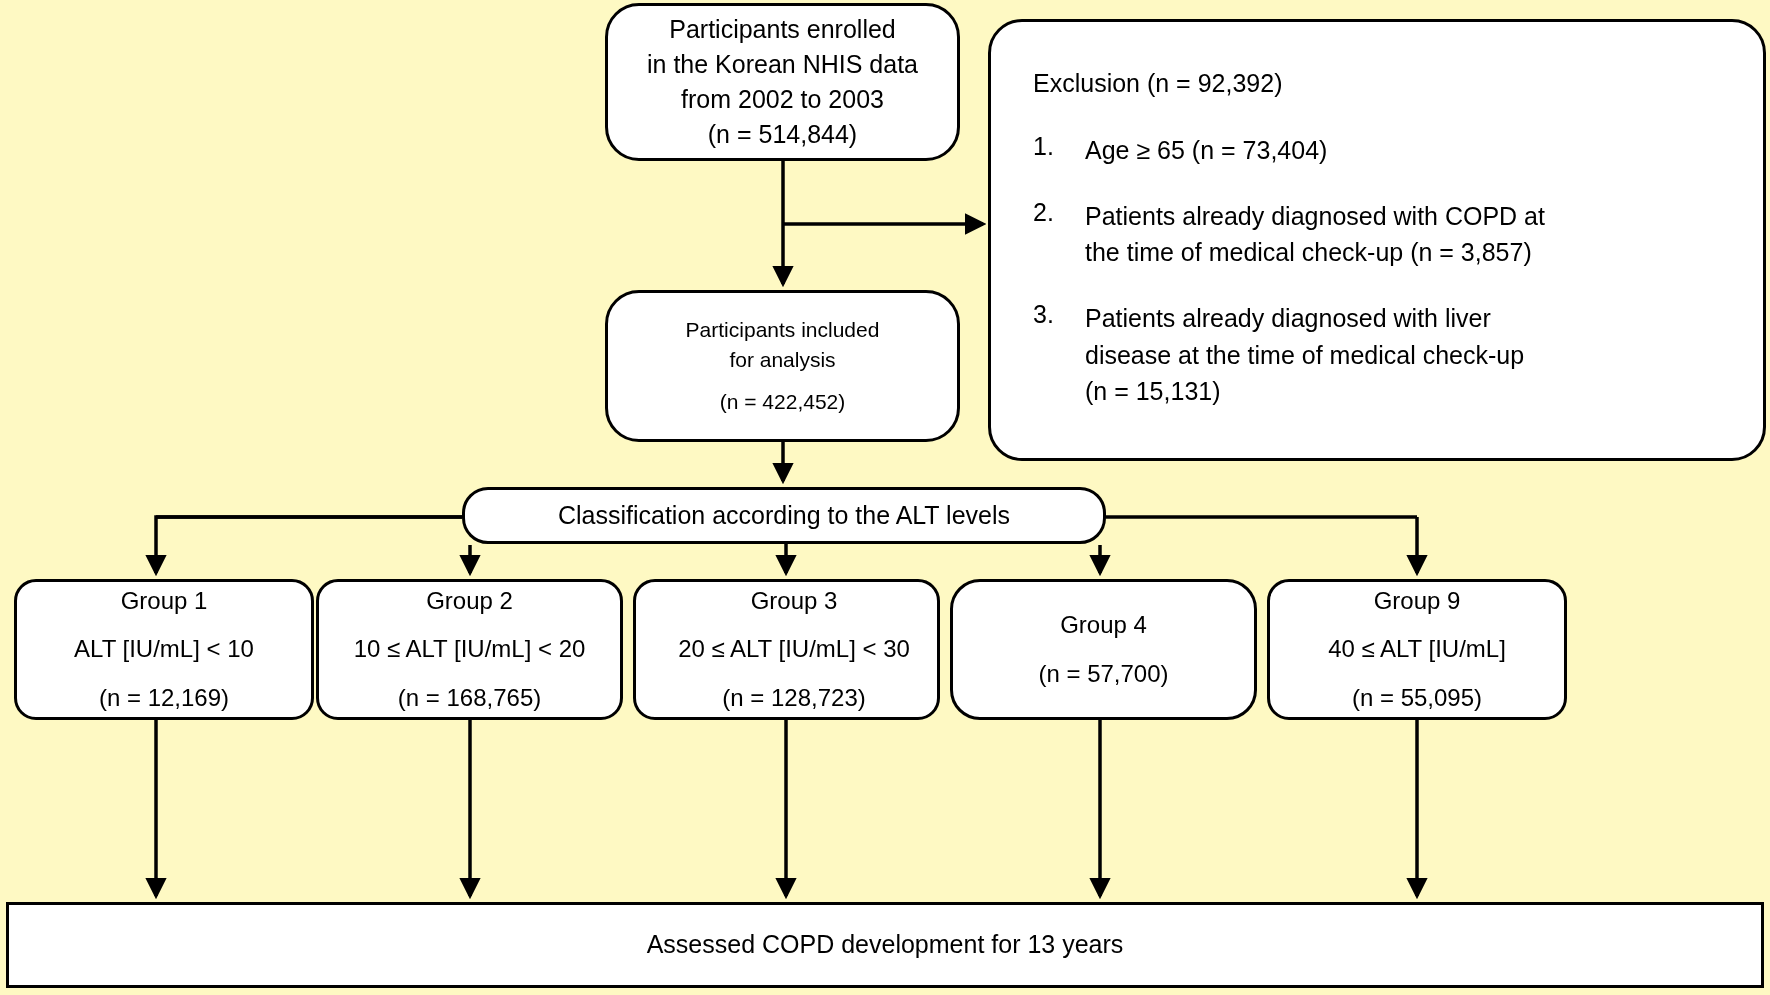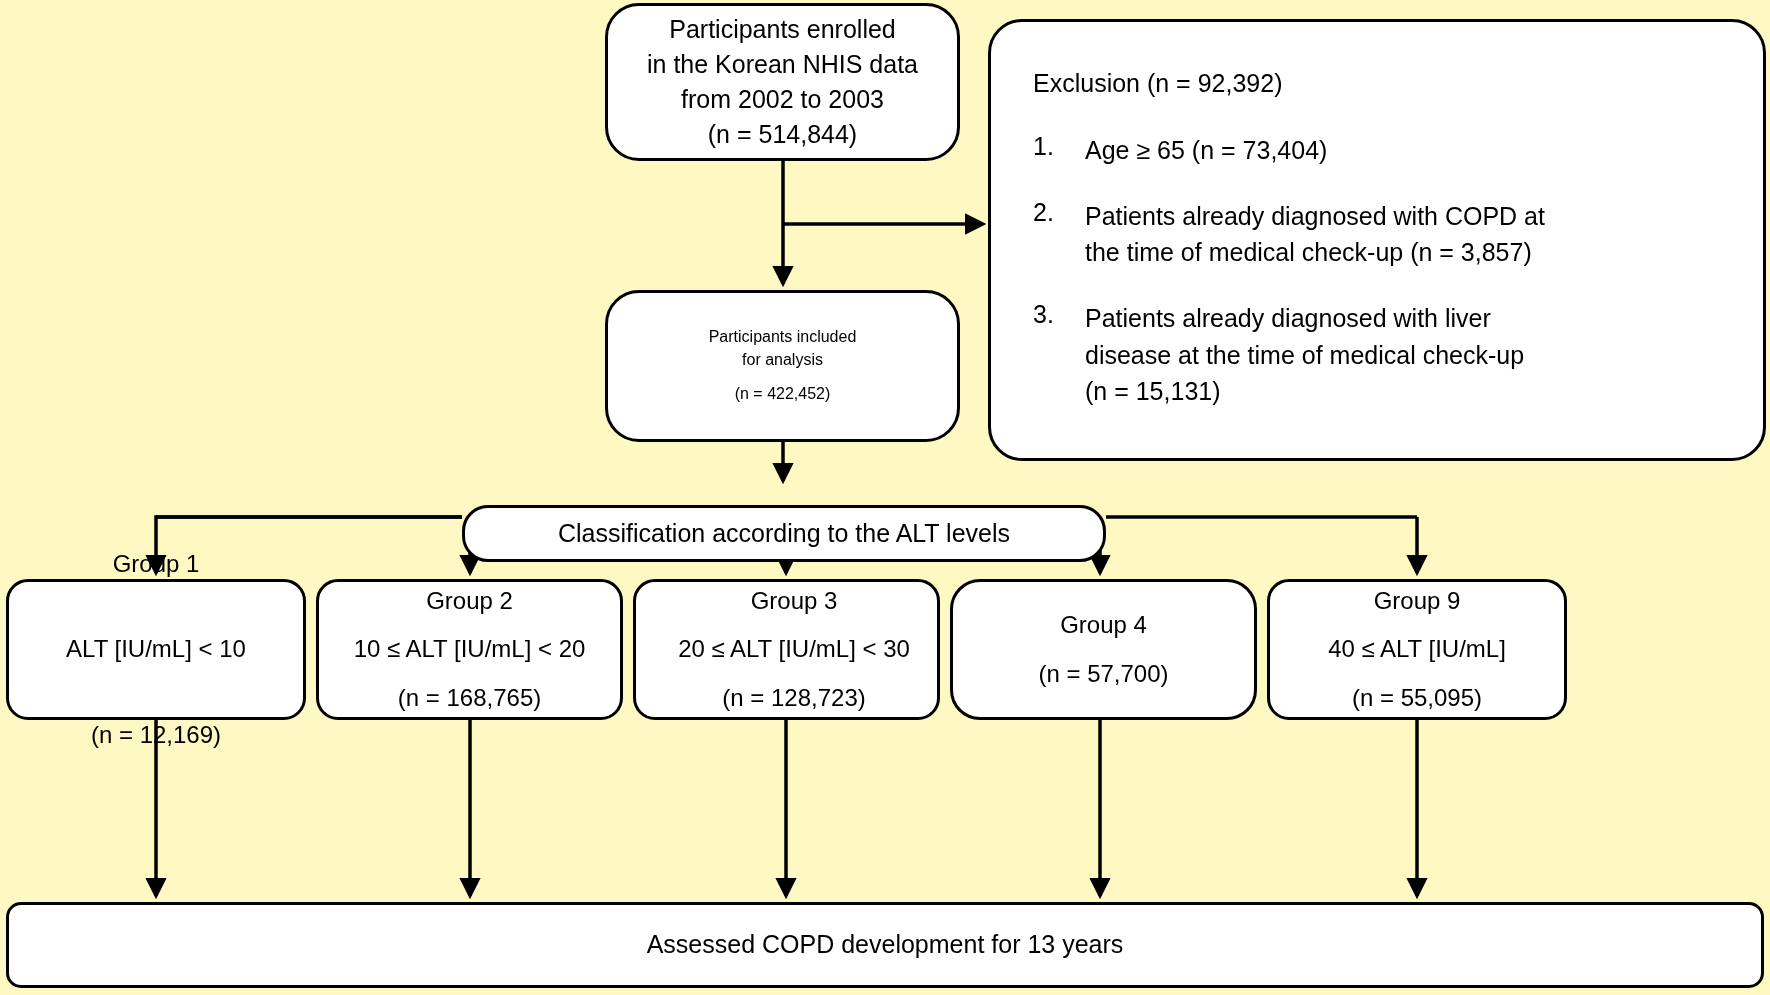--- a/index.html
+++ b/index.html
@@ -79,48 +79,48 @@
     flex: 0 0 52px;
   }
   .excl-text {
     flex: 1 1 auto;
     line-height: 1.45;
   }
 
   
   #box-included {
     left: 605px; top: 290px; width: 355px; height: 152px;
-    font-size: 16px;
+    font-size: 21px;
   }
 
   
   #box-classification {
-    left: 462px; top: 505px; width: 644px; height: 57px;
+    left: 462px; top: 487px; width: 644px; height: 57px;
     font-size: 25px;
   }
 
   
   .group-box {
     top: 579px;
     height: 141px;
     font-size: 24px;
     padding: 0 6px;
   }
   .group-box .glabel { margin-bottom: 14px; }
   .group-box .grange { margin-bottom: 14px; }
-  #group-1 { left: 6px;    width: 300px; gap: 37px; }
+  #group-1 { left: 14px;    width: 300px; }
   #group-2 { left = 0; left: 316px;  width: 307px; }
   #group-3 { left: 633px;  width: 307px; padding-left: 21px; }
   #group-4 { left: 950px;  width: 307px; border-radius: 30px; }
   #group-5 { left: 1267px; width: 300px; }
 
   
   #box-assessed {
     left: 6px; top: 902px; width: 1758px; height: 86px;
-    border-radius: 15px;
+    border-radius: 0;
     font-size: 25px;
   }
 </style>
 </head>
 <body>
 
 <div id="canvas">
 
   <svg id="svg-layer" viewBox="0 0 1770 995" xmlns="http://www.w3.org/2000/svg">
     <defs>

